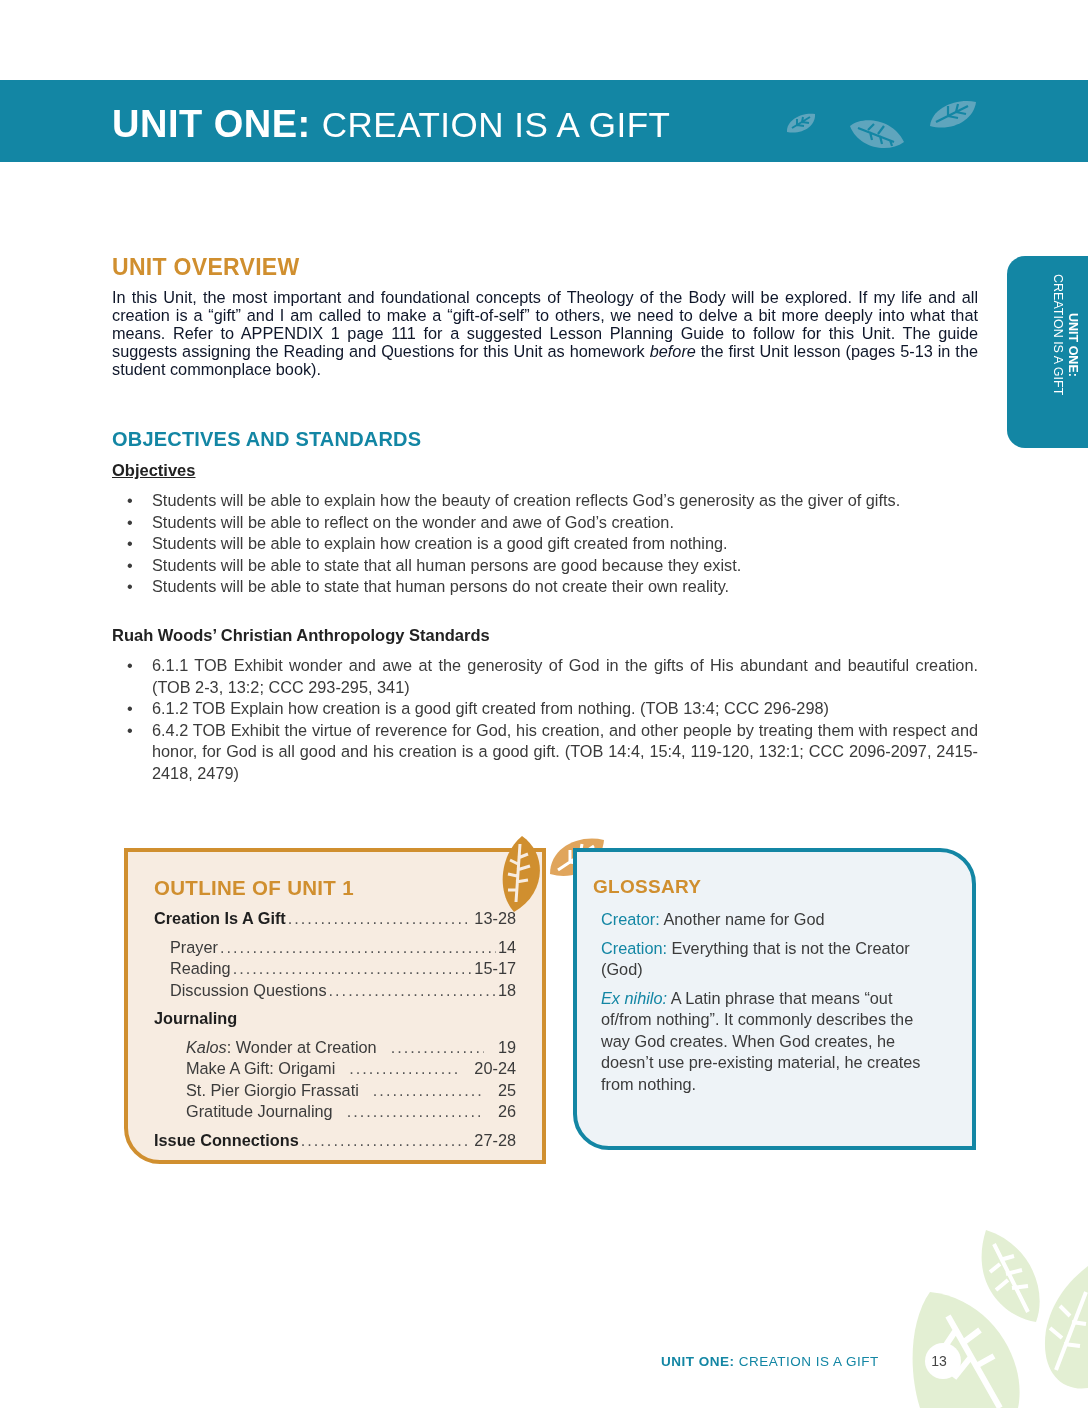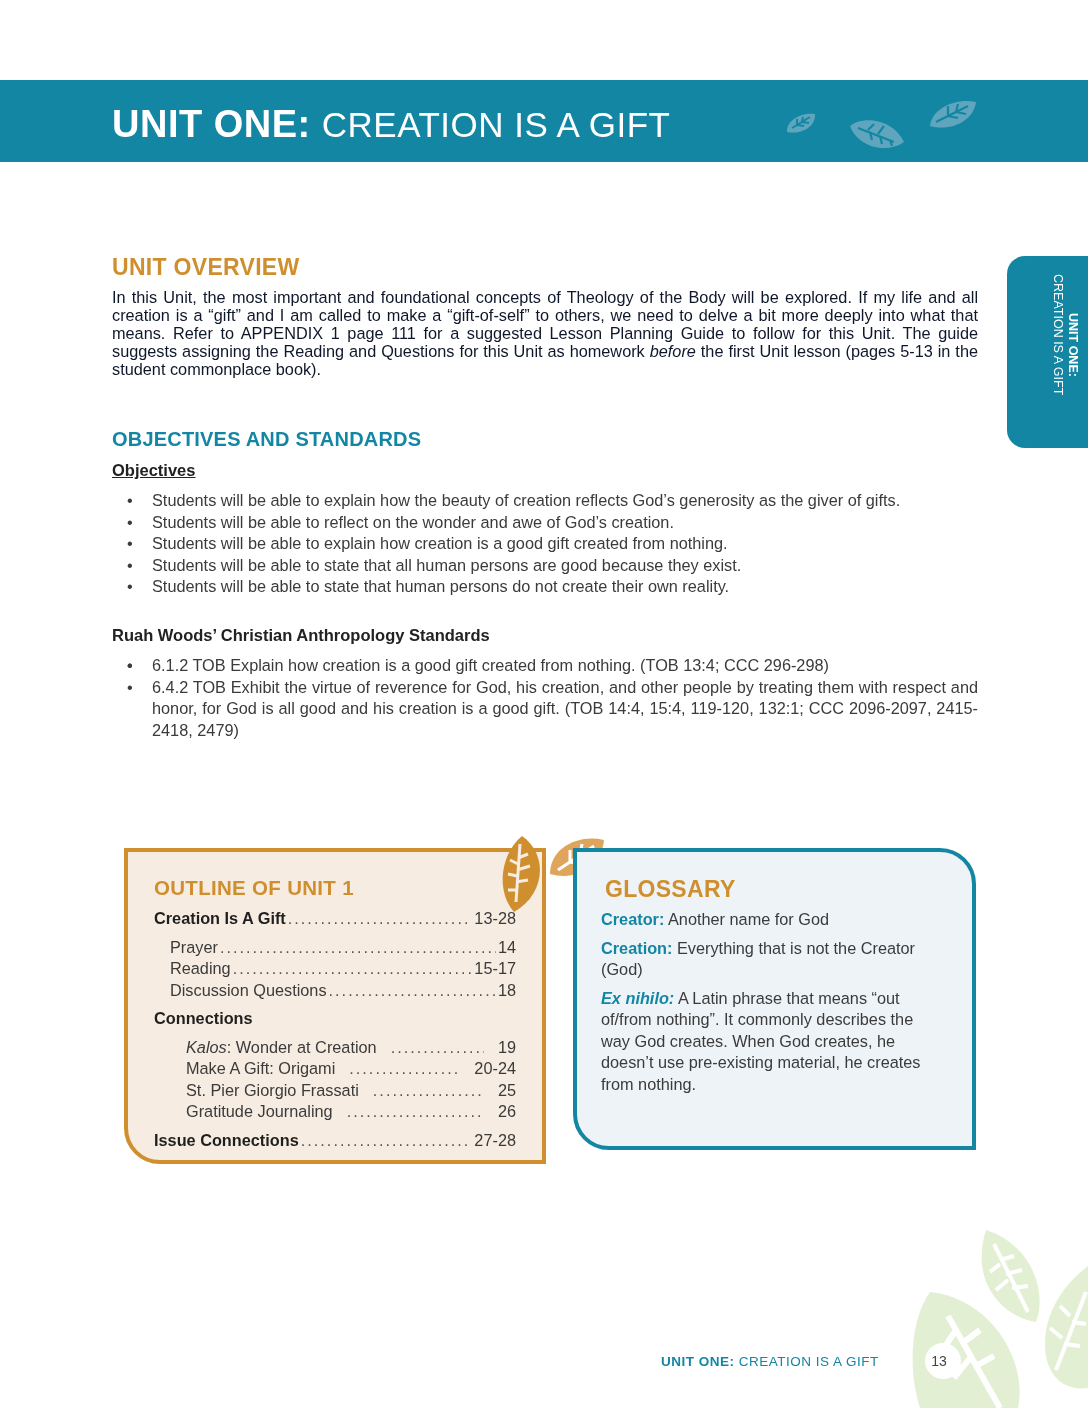--- a/index.html
+++ b/index.html
@@ -75,24 +75,24 @@
     .toc-row.indent2 { padding-left: 32px; gap: 12px; }
     .toc-head { font-size: 16.3px; font-weight: bold; color: #1f1f1f; line-height: 21.5px; margin-top: 7px; margin-bottom: 7px; }
     .gap { height: 7px; }
 
     
     .glossary-box {
       position: absolute; left: 573px; top: 848px; width: 403px; height: 302px;
       background: #eef3f7; border: 4px solid #1386a4;
       border-radius: 0 36px 0 36px;
     }
-    .glossary-title { position: absolute; left: 28px; top: 24px; font-size: 23px; }
+    .glossary-title { position: absolute; left: 16px; top: 24px; font-size: 19px; }
     .gloss-list { position: absolute; left: 24px; top: 57px; width: 330px; }
     .gloss-entry { font-size: 16.3px; line-height: 21.5px; color: #3b3b3b; margin-bottom: 7px; }
-    .gloss-term { color: #1386a4; font-weight: bold; }
+    .gloss-term { color: #1386a4; font-weight: normal; }
     .gloss-term.italic { font-style: italic; }
 
     
     .footer-text {
       position: absolute; left: 661px; top: 1354px; font-size: 13.5px; color: #1386a4; letter-spacing: 0.5px;
       white-space: nowrap;
     }
     .footer-text .b { font-weight: bold; }
     .page-num-circle {
       position: absolute; left: 925px; top: 1343px; width: 36px; height: 36px;
@@ -141,21 +141,21 @@
 <ul class="obj-list">
   <li><span class="bullet">•</span><span>Students will be able to explain how the beauty of creation reflects God’s generosity as the giver of gifts.</span></li>
   <li><span class="bullet">•</span><span>Students will be able to reflect on the wonder and awe of God’s creation.</span></li>
   <li><span class="bullet">•</span><span>Students will be able to explain how creation is a good gift created from nothing.</span></li>
   <li><span class="bullet">•</span><span>Students will be able to state that all human persons are good because they exist.</span></li>
   <li><span class="bullet">•</span><span>Students will be able to state that human persons do not create their own reality.</span></li>
 </ul>
 
 <div class="standards-sub h-sub">Ruah Woods’ Christian Anthropology Standards</div>
 <ul class="std-list">
-  <li><span class="bullet">•</span></li>
+  <li><span class="bullet">•</span><span>6.1.1 TOB Exhibit wonder and awe at the generosity of God in the gifts of His abundant and beautiful creation. (TOB 2-3, 13:2; CCC 293-295, 341)</span></li>
   <li><span class="bullet">•</span><span>6.1.2 TOB Explain how creation is a good gift created from nothing. (TOB 13:4; CCC 296-298)</span></li>
   <li><span class="bullet">•</span><span>6.4.2 TOB Exhibit the virtue of reverence for God, his creation, and other people by treating them with respect and honor, for God is all good and his creation is a good gift. (TOB 14:4, 15:4, 119-120, 132:1; CCC 2096-2097, 2415-2418, 2479)</span></li>
 </ul>
 
 <div class="outline-box">
   <div class="outline-title h-orange">OUTLINE OF UNIT 1</div>
   <div class="toc">
     <div class="toc-row main">
       <span class="lbl">Creation Is A Gift</span>
         <span class="dots"></span>
@@ -170,21 +170,21 @@
     <div class="toc-row indent1">
       <span class="lbl">Reading</span>
         <span class="dots"></span>
         <span class="pg">15-17</span>
     </div>
     <div class="toc-row indent1">
       <span class="lbl">Discussion Questions</span>
         <span class="dots"></span>
         <span class="pg">18</span>
     </div>
-    <div class="toc-head">Connections</div>
+    <div class="toc-head">Journaling</div>
     <div class="toc-row indent2">
       <span class="lbl"><em>Kalos</em><span>: Wonder at Creation</span></span>
         <span class="dots"></span>
         <span class="pg">19</span>
     </div>
     <div class="toc-row indent2">
       <span class="lbl">Make A Gift: Origami</span>
         <span class="dots"></span>
         <span class="pg">20-24</span>
     </div>

